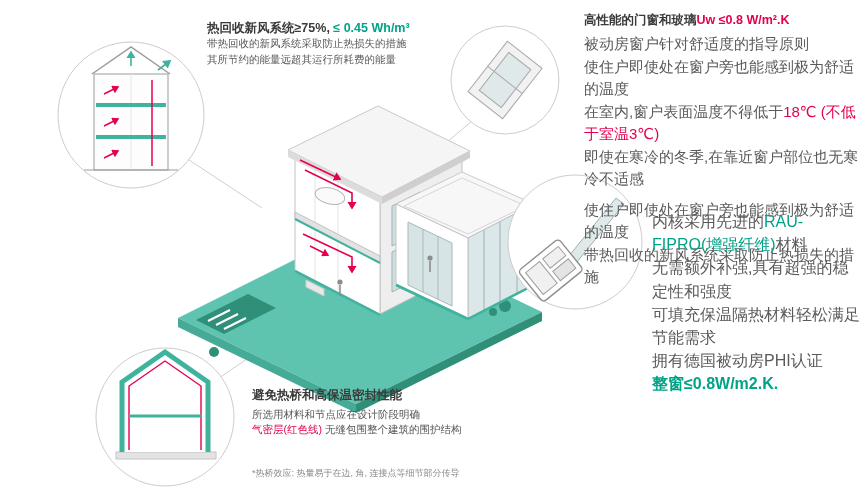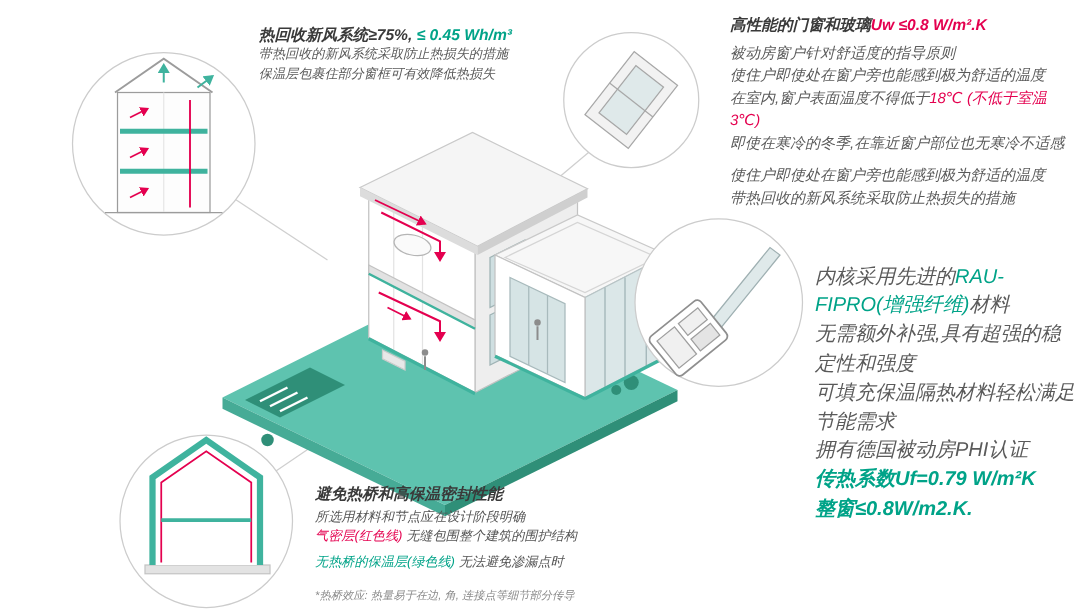--- a/index.html
+++ b/index.html
@@ -1,29 +1,29 @@
 <!DOCTYPE html>
 <html style="--green: #00a388; --red: #e4004f;"><head>
 <meta charset="utf-8">
 <style>
   :root { --green:#00a388; --red:#e4004f; }
   * { margin:0; padding:0; box-sizing:border-box; }
   body { background:#ffffff; font-family:"Liberation Sans","DejaVu Sans",sans-serif; }
-  .canvas { position:relative; width:865px; height:492px; background:#ffffff; overflow:hidden;font-style:italic; }
+  .canvas { position:relative; width:865px; height:492px; background:#ffffff; overflow:hidden; }
   .bg-svg { position:absolute; left:0; top:0; }
   .txt { position:absolute; color:#555; }
   .title { font-size:12.5px; font-weight:bold; color:#3a3a3a; line-height:1.3; }
-  .body10 { font-size:12px; line-height:1.5; color:#5a5a5a; }
+  .body10 { font-size:15px; line-height:1.5; color:#5a5a5a; }
   .body105 { font-size:10.5px; line-height:1.5; color:#5a5a5a; }
   .green { color:var(--green); }
   .red { color:var(--red); }
   .bold-green { color:var(--green); font-weight:bold; }
   .gap8 { height:8px; }
   .gap6 { height:6px; }
-  .note { font-size:9px; color:#8a8a8a; margin-top:13px; }
+  .note { font-size:9px; color:#8a8a8a; margin-top:24px; }
   .block-heat { left:207px; top:20px; width:270px; }
   .block-windows { left:584px; top:12px; width:276px; }
   .block-profile { left:652px; top:210px; width:208px; font-size:16px; line-height:1.45; }
   .block-thermal { left:252px; top:387px; width:315px; }
   .block-thermal .line { font-size:10.5px; line-height:1.4; }
 </style>
 </head>
 <body>
 
 <div class="canvas">
@@ -143,21 +143,21 @@
       <path d="M122,452 L122,382 L165,352 L208,382 L208,452" fill="#ffffff" stroke="#3fb39e" stroke-width="5"></path>
       <path d="M129,450 L129,386 L165,361 L201,386 L201,450" fill="none" stroke="#e4004f" stroke-width="1.4"></path>
       <line x1="129" y1="416" x2="201" y2="416" stroke="#3fb39e" stroke-width="3"></line>
     </g>
   </svg>
 
   <div class="txt block-heat">
     <div class="title"><span>热回收新风系统≥75%, </span><span class="green">≤ 0.45 Wh/m³</span></div>
     <div class="body105" style="margin-top:0;">
       <div>带热回收的新风系统采取防止热损失的措施</div>
-      <div>保温层包裹住部分窗框可有效降低热损失</div>
+      <div>其所节约的能量远超其运行所耗费的能量</div>
     </div>
   </div>
 
   <div class="txt block-windows">
     <div class="title"><span>高性能的门窗和玻璃</span><span class="red">Uw ≤0.8 W/m².K</span></div>
     <div class="body10" style="margin-top:5px;">
       <div>被动房窗户针对舒适度的指导原则</div>
       <div>使住户即使处在窗户旁也能感到极为舒适的温度</div>
       <div><span>在室内,窗户表面温度不得低于</span><span class="red">18℃ (不低于室温3℃)</span></div>
       <div>即使在寒冷的冬季,在靠近窗户部位也无寒冷不适感</div>
@@ -165,28 +165,26 @@
       <div>使住户即使处在窗户旁也能感到极为舒适的温度</div>
       <div>带热回收的新风系统采取防止热损失的措施</div>
     </div>
   </div>
 
   <div class="txt block-profile body10">
     <div><span>内核采用先进的</span><span class="green">RAU-FIPRO(增强纤维)</span><span>材料</span></div>
     <div>无需额外补强,具有超强的稳定性和强度</div>
     <div>可填充保温隔热材料轻松满足节能需求</div>
     <div>拥有德国被动房PHI认证</div>
-    <div class="bold-green">传热系数Uf=0.79 W/m²K</div>
     <div class="bold-green">整窗≤0.8W/m2.K.</div>
   </div>
 
   <div class="txt block-thermal">
     <div class="title">避免热桥和高保温密封性能</div>
     <div style="margin-top:4px;">
       <div class="line">所选用材料和节点应在设计阶段明确</div>
       <div class="line"><span class="red">气密层(红色线)</span><span> 无缝包围整个建筑的围护结构</span></div>
       <div class="gap6"></div>
-      <div class="line"><span class="green">无热桥的保温层(绿色线)</span><span> 无法避免渗漏点时</span></div>
       <div class="note">*热桥效应: 热量易于在边, 角, 连接点等细节部分传导</div>
     </div>
   </div>
 
 </div>
 
 </body></html>

